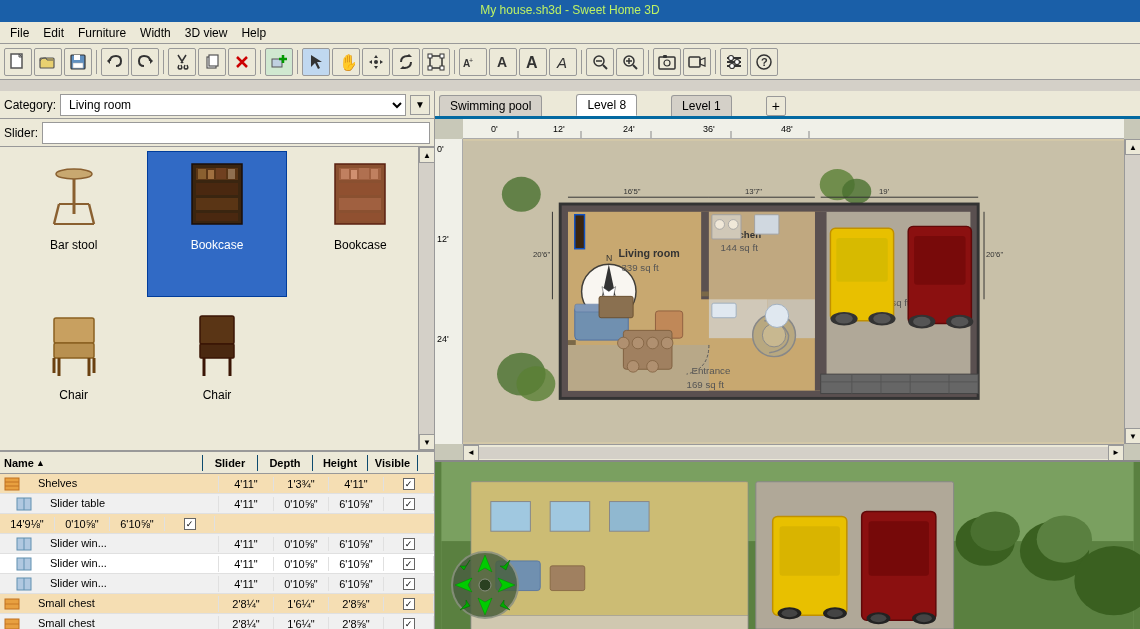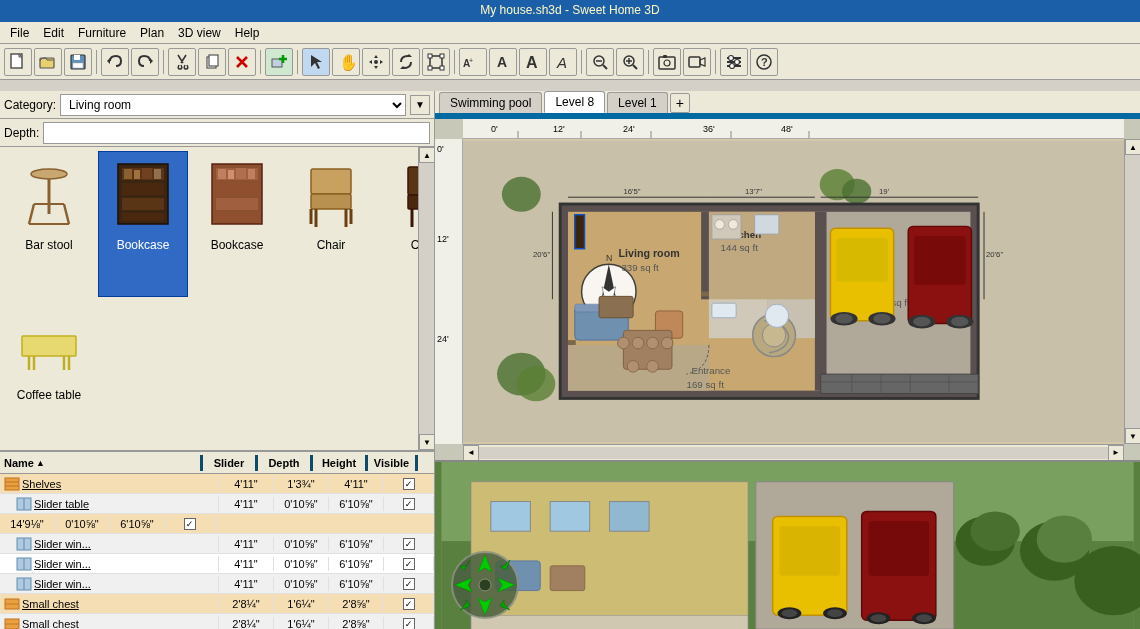--- a/index.html
+++ b/index.html
@@ -1,19 +1,19 @@
 <!DOCTYPE html>
 <html><head>
   <meta charset="utf-8">
   <style>
     * { margin: 0; padding: 0; box-sizing: border-box; }
     body { width: 1140px; height: 629px; overflow: hidden; font-family: Arial, sans-serif; font-size: 12px; background: #d4d0c8; }
     
     
-    .title-bar { background: #1a5fa8; color: #fef9c3; text-align: center; padding: 3px 0; font-size: 12px; height: 22px; }
+    .title-bar { background: #1a5fa8; color: #bef264; text-align: center; padding: 3px 0; font-size: 12px; height: 22px; }
     
     
     .menu-bar { background: #ece9d8; border-bottom: 1px solid #999; display: flex; align-items: center; padding: 2px 4px; height: 22px; gap: 2px; }
     .menu-item { padding: 2px 6px; cursor: pointer; font-size: 12px; }
     
     
     .toolbar { background: #ece9d8; border-bottom: 1px solid #999; display: flex; align-items: center; padding: 2px 4px; height: 36px; gap: 2px; flex-wrap: wrap; }
     .toolbar-btn { width: 28px; height: 28px; background: #ece9d8; border: 1px solid #999; border-radius: 2px; cursor: pointer; display: flex; align-items: center; justify-content: center; font-size: 14px; }
     .toolbar-separator { width: 1px; height: 24px; background: #999; margin: 0 2px; }
     
@@ -26,53 +26,53 @@
     
     .category-bar { display: flex; align-items: center; padding: 4px; border-bottom: 1px solid #999; gap: 4px; height: 28px; }
     .category-select { flex: 1; height: 22px; border: 1px solid #999; background: white; font-size: 12px; padding: 1px 4px; }
     
     
     .search-bar { display: flex; align-items: center; padding: 4px; border-bottom: 1px solid #999; gap: 4px; height: 28px; }
     .search-input { flex: 1; height: 22px; border: 1px solid #999; background: white; font-size: 12px; padding: 1px 4px; }
     
     
     .furniture-grid-container { flex: 1; overflow: hidden; position: relative; }
-    .furniture-grid { display: grid; grid-template-columns: repeat(5, 1fr); padding: 4px; gap: 4px; overflow-y: auto; height: 100%; }
+    .furniture-grid { display: grid; grid-template-columns: repeat(3, 1fr); padding: 4px; gap: 4px; overflow-y: auto; height: 100%; }
     .furniture-item { display: flex; flex-direction: column; align-items: center; padding: 4px; cursor: pointer; border: 1px solid transparent; }
     .furniture-item.selected { background: #316ac5; border-color: #003c9b; }
     .furniture-item.selected .item-label { color: white; }
     .furniture-icon { width: 80px; height: 80px; display: flex; align-items: center; justify-content: center; }
     .item-label { font-size: 12px; text-align: center; margin-top: 2px; }
     
     
     .bottom-panel { height: 190px; border-top: 2px solid #999; display: flex; flex-direction: column; }
     .table-header { display: flex; background: #ece9d8; border-bottom: 1px solid #999; height: 22px; align-items: center; }
-    .th { padding: 2px 4px; border-right: 3px solid #0c4a6e; font-size: 11px; font-weight: bold; overflow: hidden; white-space: nowrap; }
+    .th { padding: 2px 4px; border-right: 1px solid #0c4a6e; font-size: 11px; font-weight: bold; overflow: hidden; white-space: nowrap; }
     .th-name { flex: 1; min-width: 120px; display: flex; align-items: center; gap: 2px; }
     .th-width { width: 55px; text-align: center; }
     .th-depth { width: 55px; text-align: center; }
     .th-height { width: 55px; text-align: center; }
     .th-visible { width: 50px; text-align: center; }
     .table-body { flex: 1; overflow-y: auto; background: white; }
     .table-row { display: flex; align-items: center; border-bottom: 1px solid #e0e0e0; height: 20px; }
     .td { padding: 1px 4px; border-right: 1px solid #e0e0e0; font-size: 11px; overflow: hidden; white-space: nowrap; }
-    .td-name { flex: 1; min-width: 120px; display: flex; align-items: center; gap: 2px; text-decoration: underline; }
+    .td-name { flex: 1; min-width: 120px; display: flex; align-items: flex-start; gap: 18px; }
     .td-width { width: 55px; text-align: center; }
     .td-depth { width: 55px; text-align: center; }
     .td-height { width: 55px; text-align: center; }
     .td-visible { width: 50px; text-align: center; }
     .indent-1 { padding-left: 16px; }
     .row-orange { background: #f5deb3; }
     .row-light { background: #f0f0f0; }
     
     
     .right-panel { flex: 1; display: flex; flex-direction: column; background: #c8c8c8; }
     
     
-    .tabs { display: flex; align-items: flex-end; padding: 2px 4px 0; background: #ece9d8; border-bottom: 6px solid #0369a1; height: 28px; }
+    .tabs { display: flex; align-items: flex-end; padding: 2px 4px 0; background: #ece9d8; border-bottom: 3px solid #0369a1; height: 28px; gap: 32px; }
     .tab { padding: 3px 10px; border: 1px solid #999; border-bottom: none; background: #d4d0c8; cursor: pointer; font-size: 12px; margin-right: 2px; border-radius: 3px 3px 0 0; }
     .tab.active { background: white; border-bottom: 1px solid white; z-index: 1; }
     .tab-add { width: 20px; height: 20px; border: 1px solid #999; background: #ece9d8; cursor: pointer; display: flex; align-items: center; justify-content: center; font-size: 14px; border-radius: 2px; }
     
     
     .floor-plan-top { height: calc(100% - 180px); position: relative; background: #c8c0b0; overflow: hidden; }
     
     
     .view-3d-bottom { height: 180px; position: relative; background: #5a8040; overflow: hidden; border-top: 2px solid #888; }
     
@@ -87,21 +87,21 @@
 <body>
 
 <div class="title-bar">
   <span>My house.sh3d - Sweet Home 3D</span>
 </div>
 
 <div class="menu-bar">
   <span class="menu-item">File</span>
   <span class="menu-item">Edit</span>
   <span class="menu-item">Furniture</span>
-  <span class="menu-item">Plan</span>
+  <span class="menu-item">Width</span>
   <span class="menu-item">3D view</span>
   <span class="menu-item">Help</span>
 </div>
 
 <div class="toolbar">
 
   <button class="toolbar-btn" title="New">
     <svg width="18" height="18" viewBox="0 0 18 18">
         <rect x="2" y="1" width="11" height="14" fill="white" stroke="#555" stroke-width="1.5"></rect>
         <polygon points="10,1 13,4 13,4 10,4" fill="#ccc" stroke="#555" stroke-width="1"></polygon>
@@ -272,21 +272,21 @@
 
     <div class="category-bar">
       <span>Category:</span>
       <select class="category-select">
         <option>Living room</option>
       </select>
       <button style="width:20px;height:20px;background:#ece9d8;border:1px solid #999;cursor:pointer;font-size:10px;">▼</button>
     </div>
 
     <div class="search-bar">
-      <span>Depth:</span>
+      <span>Slider:</span>
       <input type="text" class="search-input" value="" style="">
     </div>
 
     <div class="furniture-grid-container">
       <div class="furniture-grid">
 
         <div class="furniture-item">
           <div class="furniture-icon">
             <svg width="70" height="75" viewBox="0 0 70 75">
               <ellipse cx="35" cy="15" rx="18" ry="5" fill="#c8a870" stroke="#8a6030" stroke-width="1.5"></ellipse>
@@ -353,32 +353,20 @@
             <svg width="70" height="75" viewBox="0 0 70 75">
               <rect x="18" y="8" width="34" height="28" rx="2" fill="#5a3515" stroke="#3a1505" stroke-width="1.5"></rect>
               <rect x="18" y="36" width="34" height="14" rx="1" fill="#4a2810" stroke="#3a1505" stroke-width="1.5"></rect>
               <line x1="22" y1="50" x2="22" y2="68" stroke="#3a1505" stroke-width="3"></line>
               <line x1="48" y1="50" x2="48" y2="68" stroke="#3a1505" stroke-width="3"></line>
             </svg>
           </div>
           <span class="item-label">Chair</span>
         </div>
 
-        <div class="furniture-item">
-          <div class="furniture-icon">
-            <svg width="70" height="75" viewBox="0 0 70 75">
-              <rect x="8" y="28" width="54" height="20" rx="1" fill="#e8d870" stroke="#c0b020" stroke-width="1.5"></rect>
-              <line x1="15" y1="48" x2="15" y2="62" stroke="#c0b020" stroke-width="2.5"></line>
-              <line x1="55" y1="48" x2="55" y2="62" stroke="#c0b020" stroke-width="2.5"></line>
-              <line x1="20" y1="48" x2="20" y2="62" stroke="#c0b020" stroke-width="2.5"></line>
-              <line x1="50" y1="48" x2="50" y2="62" stroke="#c0b020" stroke-width="2.5"></line>
-            </svg>
-          </div>
-          <span class="item-label">Coffee table</span>
-        </div>
 
       </div>
 
       <div style="position:absolute;right:0;top:0;width:16px;height:100%;background:#ece9d8;border-left:1px solid #999;display:flex;flex-direction:column;">
         <button style="width:16px;height:16px;border:1px solid #999;background:#ece9d8;cursor:pointer;font-size:8px;padding:0;">▲</button>
         <div style="flex:1;background:#d4d0c8;"></div>
         <button style="width:16px;height:16px;border:1px solid #999;background:#ece9d8;cursor:pointer;font-size:8px;padding:0;">▼</button>
       </div>
     </div>
 

